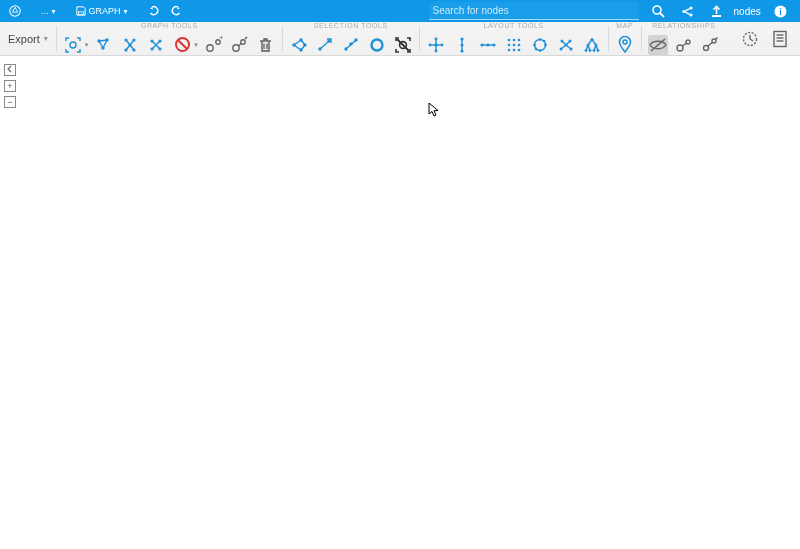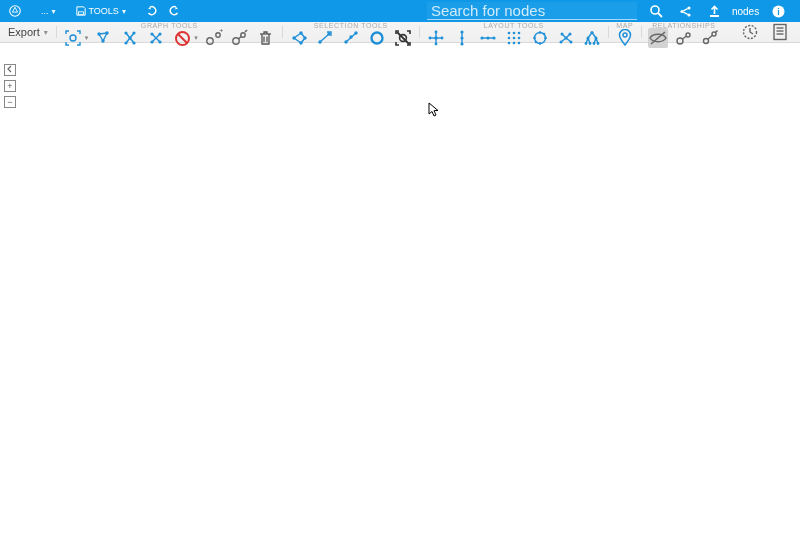--- a/index.html
+++ b/index.html
@@ -41,33 +41,33 @@
     margin-left: 240px;
     display: flex; align-items:center;
     position: relative;
   }
   .search-input {
     width: 210px; height: 18px;
     background: #1a9ee9;
     border: none;
     border-bottom: 1px solid rgba(255,255,255,.6);
     color: #fff;
-    font-size: 15px;
+    font-size: 10px;
     padding: 0 4px;
     outline: none;
   }
   .search-input::placeholder { color: #cfeaf9; }
   .topbar .tool-icons { display:flex; gap:10px; margin-left:6px; align-items:center;}
   .topbar .spacer { flex:1; }
   .topbar .right { display:flex; align-items:center; gap:10px;}
   .topbar .user { font-size: 10px; }
 
   
   .ribbon {
-    height: 21px;
+    height: 34px;
     background: linear-gradient(#f4f4f4,#f0f0f0);
     border-bottom: 1px solid #d9d9d9;
     display: flex;
     align-items: stretch;
     position: relative;
   }
   .export-btn {
     display:flex; align-items:center;
     padding: 0 8px;
     font-size: 11px;
@@ -147,21 +147,21 @@
   <div class="btn">
     <span>...</span>
       <span class="caret">▾</span>
   </div>
   <div class="sep"></div>
   <div class="btn">
     <svg width="10" height="10" viewBox="0 0 12 12">
         <path d="M1 1 H9 L11 3 V11 H1 Z" stroke="#fff" stroke-width="1.2" fill="none"></path>
         <rect x="3" y="7" width="6" height="3" stroke="#fff" stroke-width="1" fill="none"></rect>
       </svg>
-    <span>TOOLS</span>
+    <span>GRAPH</span>
     <span class="caret">▾</span>
   </div>
   <div class="sep"></div>
   <div class="btn">
     <svg width="12" height="12" viewBox="0 0 12 12">
         <path d="M4 2 A4 4 0 1 1 2.5 8" stroke="#fff" stroke-width="1.4" fill="none"></path>
         <path d="M4 2 L2 3.5 L5 4.5 Z" fill="#fff"></path>
       </svg>
   </div>
   <div class="btn">

